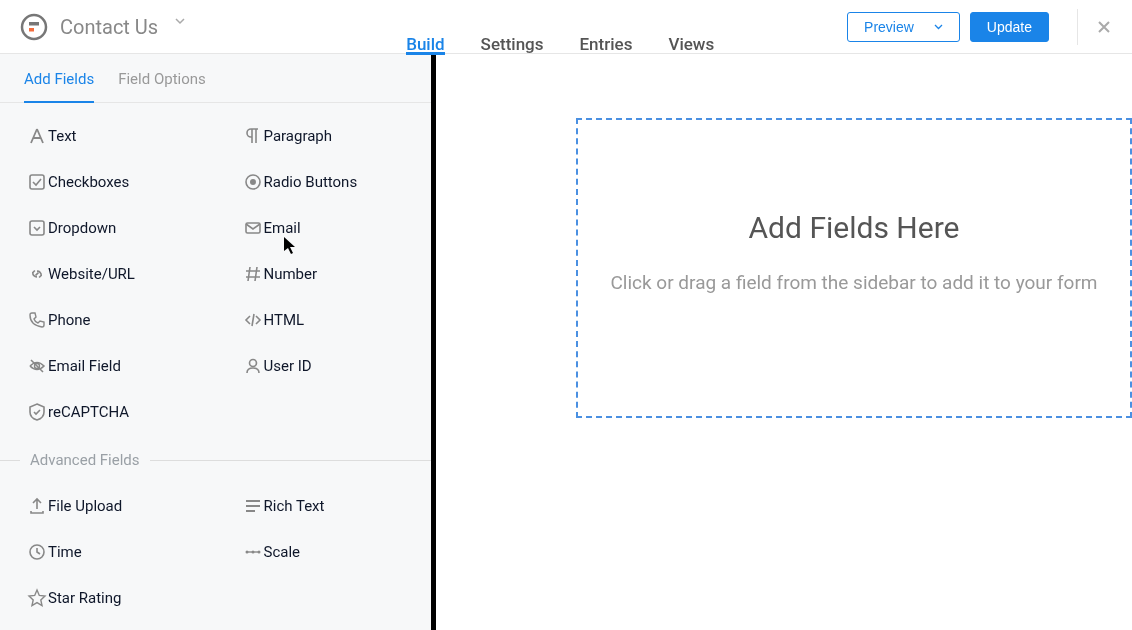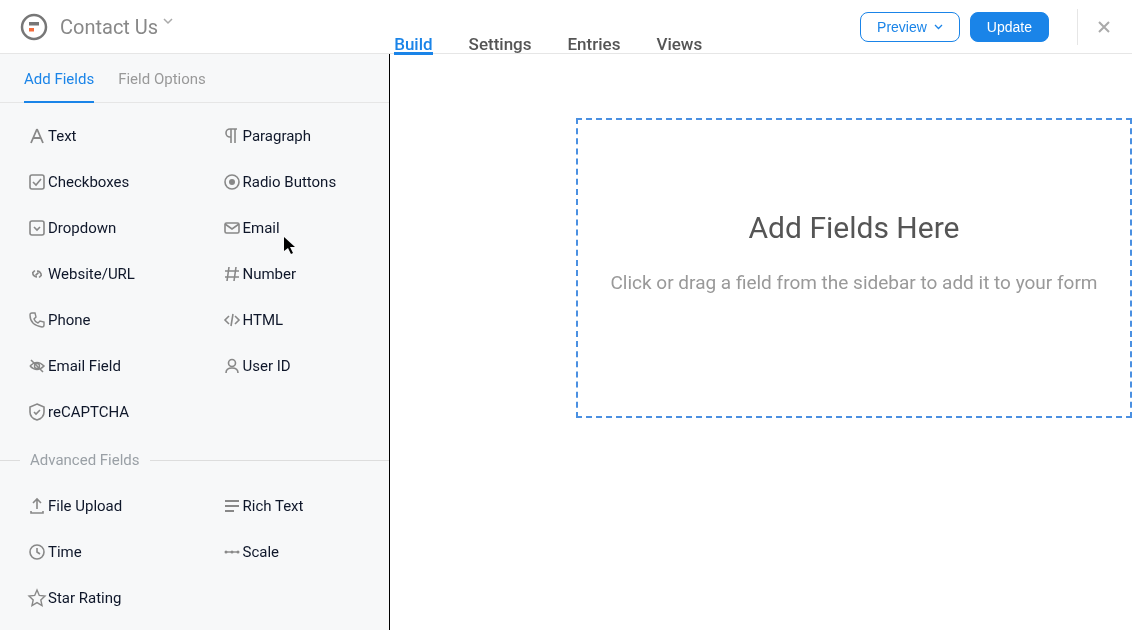--- a/index.html
+++ b/index.html
@@ -1,33 +1,33 @@
 <!DOCTYPE html>
 <html><head>
   <meta charset="utf-8">
   <style>
     * { margin: 0; padding: 0; box-sizing: border-box; }
     body { font-family: -apple-system, BlinkMacSystemFont, "Segoe UI", Roboto, sans-serif; font-size: 14px; color: #444; width: 1132px; height: 630px; overflow: hidden; background: #fff; }
     
     .header { display: flex; align-items: center; height: 54px; border-bottom: 1px solid #e6e6e6; padding: 0 20px; }
     .logo { width: 28px; height: 28px; display: flex; align-items: center; justify-content: center; margin-right: 12px; }
-    .form-title { font-size: 20px; color: #888; font-weight: 400; display: flex; align-items: flex-start; gap: 4px; cursor: pointer; }
+    .form-title { font-size: 20px; color: #888; font-weight: 400; display: flex; align-items: flex-start; gap: 16px; cursor: pointer; }
     .form-title .chev { display: inline-flex; }
     .tabs { display: flex; gap: 36px; margin-left: 220px; }
     .tab { font-size: 17px; color: #555; font-weight: 500; height: 54px; display: flex; align-items: flex-end; cursor: pointer; position: relative; }
     .tab.active { color: #1a84e8; }
     .tab.active::after { content:""; position:absolute; left:0; right:0; bottom:-1px; height:3px; background:#1a84e8; }
     .header-actions { margin-left: auto; display: flex; gap: 10px; align-items: center; }
-    .btn { border-radius: 8px; padding: 6px 16px; font-size: 14px; cursor: pointer; display:inline-flex; align-items:center; gap:7px; }
+    .btn { border-radius: 3px; padding: 6px 16px; font-size: 14px; cursor: pointer; display:inline-flex; align-items:center; gap:20px; }
     .btn-preview { background: #fff; color:#1a84e8; border:1px solid #1a84e8; }
     .btn-update { background:#1a84e8; color:#fff; border:1px solid #1a84e8; }
     .close-icon { margin-left: 18px; padding-left:18px; border-left:1px solid #e6e6e6; height:36px; display:flex; align-items:center; color:#aaa; cursor:pointer; }
     
     .workspace { display:flex; height: calc(630px - 54px); }
-    .sidebar { width: 390px; background:#f7f8f9; border-right:1px solid #000000; display:flex; flex-direction:column; }
+    .sidebar { width: 436px; background:#f7f8f9; border-right:5px solid #000000; display:flex; flex-direction:column; }
     .side-tabs { display:flex; border-bottom:1px solid #e6e6e6; }
     .side-tab { padding:16px 0 14px 0; font-size:15px; color:#999; cursor:pointer; margin-left:24px; position:relative; }
     .side-tab.active { color:#1a84e8; }
     .side-tab.active::after { content:""; position:absolute; left:0; right:0; bottom:-1px; height:2px; background:#1a84e8; }
     .fields-scroll { overflow-y:auto; padding-bottom:20px; }
     .field-grid { display:grid; grid-template-columns: 1fr 1fr; padding: 10px 0 0 0; }
     .field-item { display:flex; align-items:center; padding: 12px 0 12px 26px; cursor:pointer; font-size:15px; color:#0f172a; }
     .field-icon { width:22px; height:22px; color:#888; display:flex; align-items:center; justify-content:center; flex-shrink:0; }
     .section-header { display:flex; align-items:center; margin: 16px 0 4px 0; }
     .section-line { flex:0 0 20px; height:1px; background:#ddd; }

